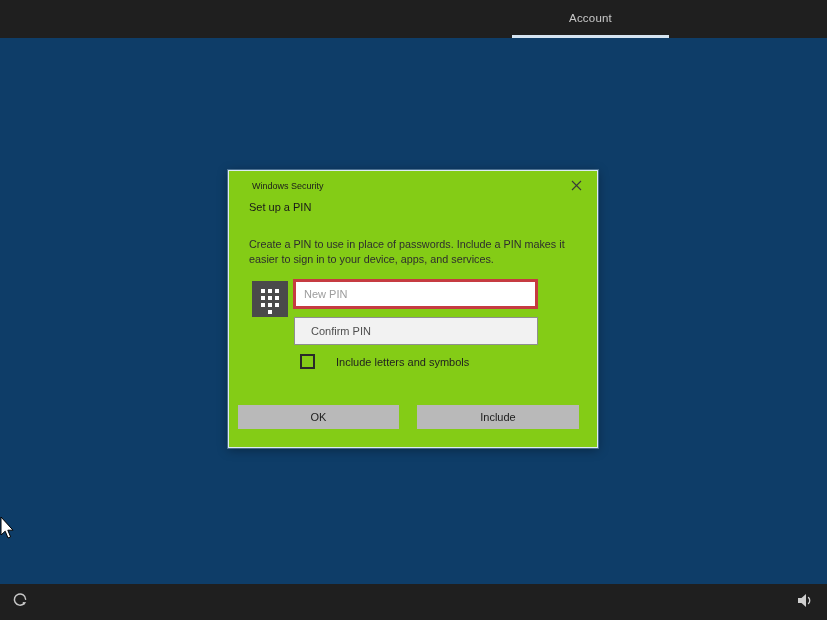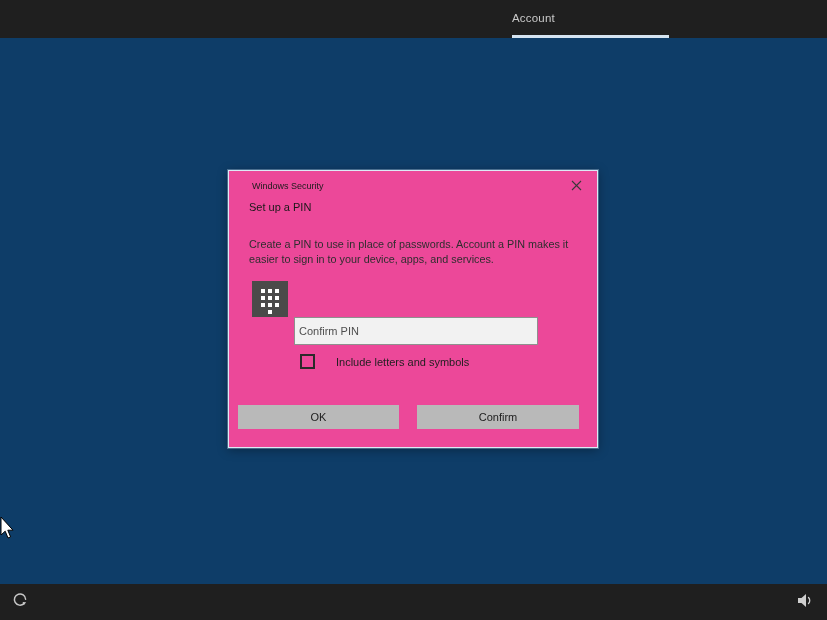--- a/index.html
+++ b/index.html
@@ -15,20 +15,21 @@
 
   
   .topbar {
     position: absolute; top: 0; left: 0;
     width: 827px; height: 38px;
     background: #1f1f1f;
   }
   .tab {
     position: absolute; top: 0; left: 512px;
     width: 157px; height: 38px;
+    text-align: center;
   }
   .tab-label {
     display: inline-block;
     margin-top: 12px;
     font-size: 11.5px;
     color: #c9c9c9;
     letter-spacing: 0.2px;
   }
   .tab-underline {
     position: absolute; bottom: 0; left: 0;
@@ -49,21 +50,21 @@
     cursor: pointer;
   }
   .ease-btn { left: 8px; top: 6px; }
   .volume-btn { right: 10px; top: 6px; }
 
   
   .dialog {
     position: absolute;
     left: 228px; top: 170px;
     width: 370px; height: 278px;
-    background: #ec4899;
+    background: #84cc16;
     border: 1px solid #dceaf6;
     box-shadow: 0 0 0 1px rgba(190,215,235,0.35), 0 2px 10px rgba(0,0,0,0.35);
   }
   .dlg-apptitle {
     position: absolute; left: 23px; top: 10px;
     font-size: 9px; color: #1b1b1b;
   }
   .dlg-close {
     position: absolute; right: 6px; top: 2px;
     width: 30px; height: 26px;
@@ -96,21 +97,21 @@
     background: #ffffff;
     padding: 0 8px;
     color: #1a1a1a;
   }
   .pin-new::placeholder { color: #9c9c9c; opacity: 1; }
   .pin-confirm {
     left: 65px; top: 146px;
     width: 244px; height: 28px;
     border: 1px solid #8f8f8f;
     background: #f2f2f2;
-    padding: 0 4px;
+    padding: 0 16px;
     color: #1a1a1a;
   }
   .pin-confirm::placeholder { color: #4f4f4f; opacity: 1; }
 
   .chk-row {
     position: absolute; left: 71px; top: 183px;
     display: flex; align-items: center;
   }
   .chk-box {
     width: 15px; height: 15px;
@@ -162,50 +163,51 @@
       <span>
         <svg width="11" height="11" viewBox="0 0 11 11">
           <line x1="1" y1="1" x2="10" y2="10" stroke="#3a3a3a" stroke-width="1.1"></line>
           <line x1="10" y1="1" x2="1" y2="10" stroke="#3a3a3a" stroke-width="1.1"></line>
         </svg>
       </span>
     </div>
 
     <div class="dlg-heading">Set up a PIN</div>
 
-    <div class="dlg-desc">Create a PIN to use in place of passwords. Account a PIN makes it easier to sign in to your device, apps, and services.</div>
+    <div class="dlg-desc">Create a PIN to use in place of passwords. Include a PIN makes it easier to sign in to your device, apps, and services.</div>
 
     <div class="keypad">
       <svg width="36" height="36" viewBox="0 0 36 36">
         <rect x="0" y="0" width="36" height="36" fill="#4a4a4a"></rect>
         <g fill="#ffffff">
           <rect x="9" y="8" width="4" height="4"></rect>
           <rect x="16" y="8" width="4" height="4"></rect>
           <rect x="23" y="8" width="4" height="4"></rect>
           <rect x="9" y="15" width="4" height="4"></rect>
           <rect x="16" y="15" width="4" height="4"></rect>
           <rect x="23" y="15" width="4" height="4"></rect>
           <rect x="9" y="22" width="4" height="4"></rect>
           <rect x="16" y="22" width="4" height="4"></rect>
           <rect x="23" y="22" width="4" height="4"></rect>
           <rect x="16" y="29" width="4" height="4"></rect>
         </g>
       </svg>
     </div>
 
+    <input class="pin-input pin-new" type="password" placeholder="New PIN" style="">
 
     <input class="pin-input pin-confirm" type="password" placeholder="Confirm PIN" style="">
 
     <div class="chk-row">
       <div class="chk-box"></div>
       <span class="chk-label">Include letters and symbols</span>
     </div>
 
     <button class="btn btn-ok">OK</button>
-    <button class="btn btn-cancel">Confirm</button>
+    <button class="btn btn-cancel">Include</button>
   </div>
 
   <div class="bottombar">
     <div class="icon-btn ease-btn">
       <span>
         <svg width="18" height="18" viewBox="0 0 18 18">
           <path d="M12.9 12.6 A5.6 5.6 0 1 1 14.6 8.2" fill="none" stroke="#c8c8c8" stroke-width="1.5" stroke-linecap="round"></path>
           <path d="M11.6 10.9 L15.2 11.3 L12.7 14.2 Z" fill="#c8c8c8"></path>
         </svg>
       </span>

